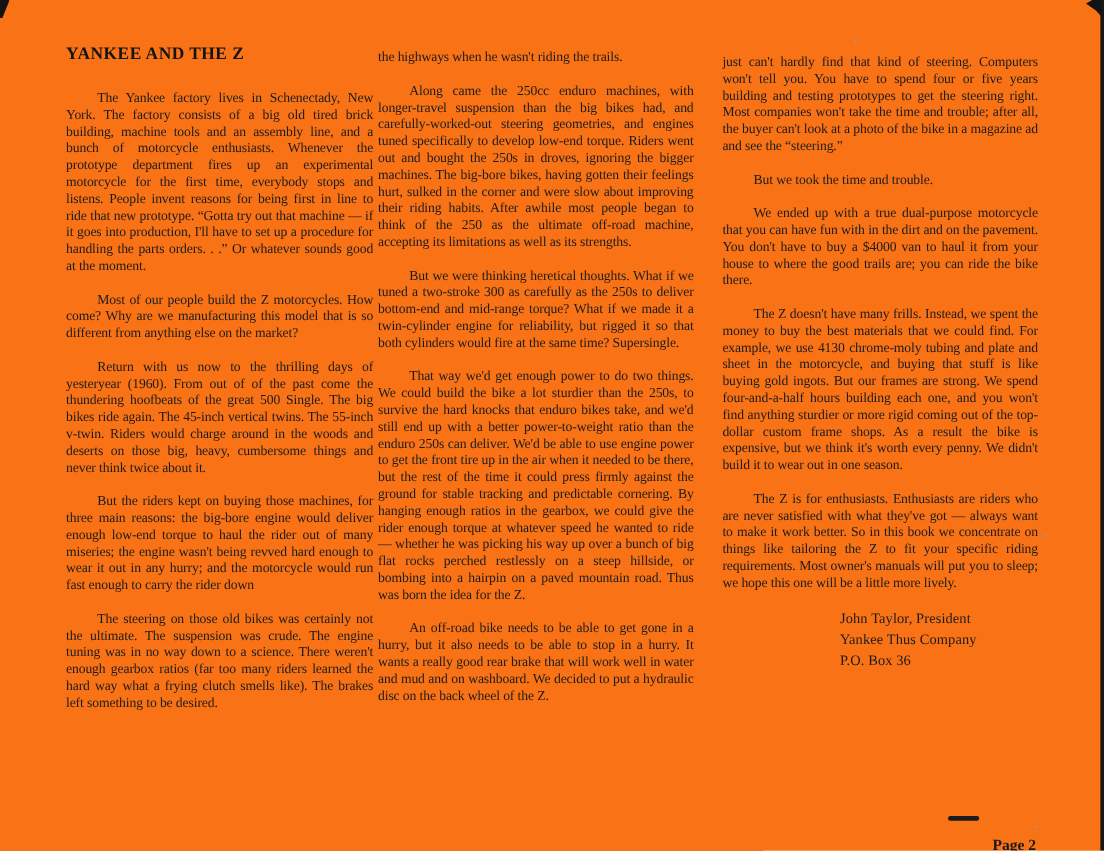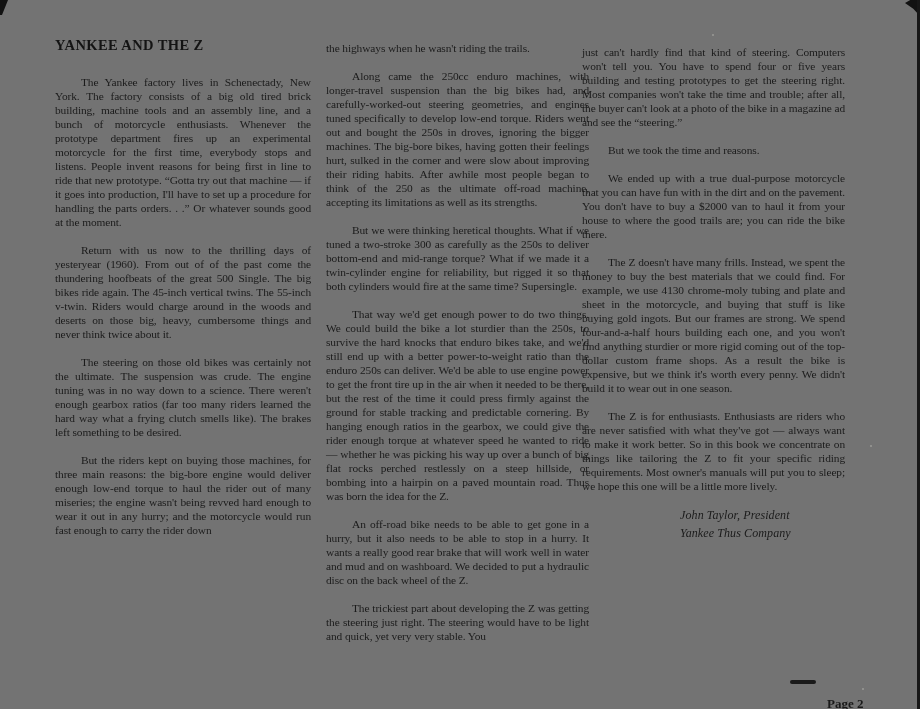--- a/index.html
+++ b/index.html
@@ -5,49 +5,48 @@
   html, body { margin: 0; padding: 0; }
   body {
     width: 920px; height: 709px;
     background: #f4f4f2;
     font-family: "Liberation Serif", "DejaVu Serif", serif;
     overflow: hidden;
   }
   .page {
     position: relative;
     width: 920px; height: 709px;
-    background: #737373;
+    background: #f97316;
     color: #1b1b1b;
     overflow: hidden;
   }
   .col {
     position: absolute;
   }
   .col-1 { left: 55px;  top: 37px; width: 256px; }
-  .col-2 { left: 326px; top: 41px; width: 263px; }
-  .col-3 { left: 582px; top: 45px; width: 263px; }
+  .col-2 { left: 315px; top: 41px; width: 263px; }
+  .col-3 { left: 602px; top: 45px; width: 263px; }
   .doc-title {
     font-size: 14.5px;
     font-weight: bold;
     letter-spacing: 0.4px;
     margin: 0 0 21px 0;
     color: #141414;
   }
   .para {
     font-size: 11.4px;
     line-height: 14px;
     text-align: justify;
     text-indent: 26px;
     letter-spacing: -0.1px;
     margin: 0 0 14px 0;
   }
   .para.no-indent { text-indent: 0; }
   .address {
     margin: 6px 0 0 98px;
-    font-style: italic;
     font-size: 12px;
     line-height: 17.5px;
     letter-spacing: 0.1px;
   }
   .page-number {
     position: absolute;
     left: 827px; top: 696px;
     font-size: 13px;
     font-weight: bold;
     color: #1a1a1a;
@@ -78,43 +77,44 @@
   .speck-3 { left: 870px; top: 445px; width: 2px; height: 2px; }
 </style>
 </head>
 <body>
 
 <div class="page">
 
   <div class="col col-1">
     <h1 class="doc-title">YANKEE AND THE Z</h1>
   <p class="para">The Yankee factory lives in Schenectady, New York. The factory consists of a big old tired brick building, machine tools and an assembly line, and a bunch of motorcycle enthusiasts. Whenever the prototype department fires up an experimental motorcycle for the first time, everybody stops and listens. People invent reasons for being first in line to ride that new prototype. “Gotta try out that machine — if it goes into production, I'll have to set up a procedure for handling the parts orders. . .” Or whatever sounds good at the moment.</p>
+      <p class="para">Most of our people build the Z motorcycles. How come? Why are we manufacturing this model that is so different from anything else on the market?</p>
       <p class="para">Return with us now to the thrilling days of yesteryear (1960). From out of of the past come the thundering hoofbeats of the great 500 Single. The big bikes ride again. The 45-inch vertical twins. The 55-inch v-twin. Riders would charge around in the woods and deserts on those big, heavy, cumbersome things and never think twice about it.</p>
+      <p class="para">But the riders kept on buying those machines, for three main reasons: the big-bore engine would deliver enough low-end torque to haul the rider out of many miseries; the engine wasn't being revved hard enough to wear it out in any hurry; and the motorcycle would run fast enough to carry the rider down</p>
       <p class="para">The steering on those old bikes was certainly not the ultimate. The suspension was crude. The engine tuning was in no way down to a science. There weren't enough gearbox ratios (far too many riders learned the hard way what a frying clutch smells like). The brakes left something to be desired.</p>
-      <p class="para">But the riders kept on buying those machines, for three main reasons: the big-bore engine would deliver enough low-end torque to haul the rider out of many miseries; the engine wasn't being revved hard enough to wear it out in any hurry; and the motorcycle would run fast enough to carry the rider down</p>
     </div>
 
   <div class="col col-2">
       <p class="para no-indent">the highways when he wasn't riding the trails.</p>
       <p class="para">Along came the 250cc enduro machines, with longer-travel suspension than the big bikes had, and carefully-worked-out steering geometries, and engines tuned specifically to develop low-end torque. Riders went out and bought the 250s in droves, ignoring the bigger machines. The big-bore bikes, having gotten their feelings hurt, sulked in the corner and were slow about improving their riding habits. After awhile most people began to think of the 250 as the ultimate off-road machine, accepting its limitations as well as its strengths.</p>
       <p class="para">But we were thinking heretical thoughts. What if we tuned a two-stroke 300 as carefully as the 250s to deliver bottom-end and mid-range torque? What if we made it a twin-cylinder engine for reliability, but rigged it so that both cylinders would fire at the same time? Supersingle.</p>
       <p class="para">That way we'd get enough power to do two things. We could build the bike a lot sturdier than the 250s, to survive the hard knocks that enduro bikes take, and we'd still end up with a better power-to-weight ratio than the enduro 250s can deliver. We'd be able to use engine power to get the front tire up in the air when it needed to be there, but the rest of the time it could press firmly against the ground for stable tracking and predictable cornering. By hanging enough ratios in the gearbox, we could give the rider enough torque at whatever speed he wanted to ride — whether he was picking his way up over a bunch of big flat rocks perched restlessly on a steep hillside, or bombing into a hairpin on a paved mountain road. Thus was born the idea for the Z.</p>
       <p class="para">An off-road bike needs to be able to get gone in a hurry, but it also needs to be able to stop in a hurry. It wants a really good rear brake that will work well in water and mud and on washboard. We decided to put a hydraulic disc on the back wheel of the Z.</p>
-      <p class="para">The trickiest part about developing the Z was getting the steering just right. The steering would have to be light and quick, yet very very stable. You</p>
     </div>
 
   <div class="col col-3">
       <p class="para no-indent">just can't hardly find that kind of steering. Computers won't tell you. You have to spend four or five years building and testing prototypes to get the steering right. Most companies won't take the time and trouble; after all, the buyer can't look at a photo of the bike in a magazine ad and see the “steering.”</p>
-      <p class="para">But we took the time and reasons.</p>
-      <p class="para">We ended up with a true dual-purpose motorcycle that you can have fun with in the dirt and on the pavement. You don't have to buy a $2000 van to haul it from your house to where the good trails are; you can ride the bike there.</p>
+      <p class="para">But we took the time and trouble.</p>
+      <p class="para">We ended up with a true dual-purpose motorcycle that you can have fun with in the dirt and on the pavement. You don't have to buy a $4000 van to haul it from your house to where the good trails are; you can ride the bike there.</p>
       <p class="para">The Z doesn't have many frills. Instead, we spent the money to buy the best materials that we could find. For example, we use 4130 chrome-moly tubing and plate and sheet in the motorcycle, and buying that stuff is like buying gold ingots. But our frames are strong. We spend four-and-a-half hours building each one, and you won't find anything sturdier or more rigid coming out of the top-dollar custom frame shops. As a result the bike is expensive, but we think it's worth every penny. We didn't build it to wear out in one season.</p>
       <p class="para">The Z is for enthusiasts. Enthusiasts are riders who are never satisfied with what they've got — always want to make it work better. So in this book we concentrate on things like tailoring the Z to fit your specific riding requirements. Most owner's manuals will put you to sleep; we hope this one will be a little more lively.</p>
       <div class="address">
         <div>John Taylor, President</div>
         <div>Yankee Thus Company</div>
+        <div>P.O. Box 36</div>
       </div>
     </div>
 
   <div class="page-number">Page 2</div>
 
   <div class="mark-tl"></div>
   <div class="mark-tr"></div>
   <div class="edge-right"></div>
   <div class="mark-dash"></div>
   <div class="speck speck-1"></div>

